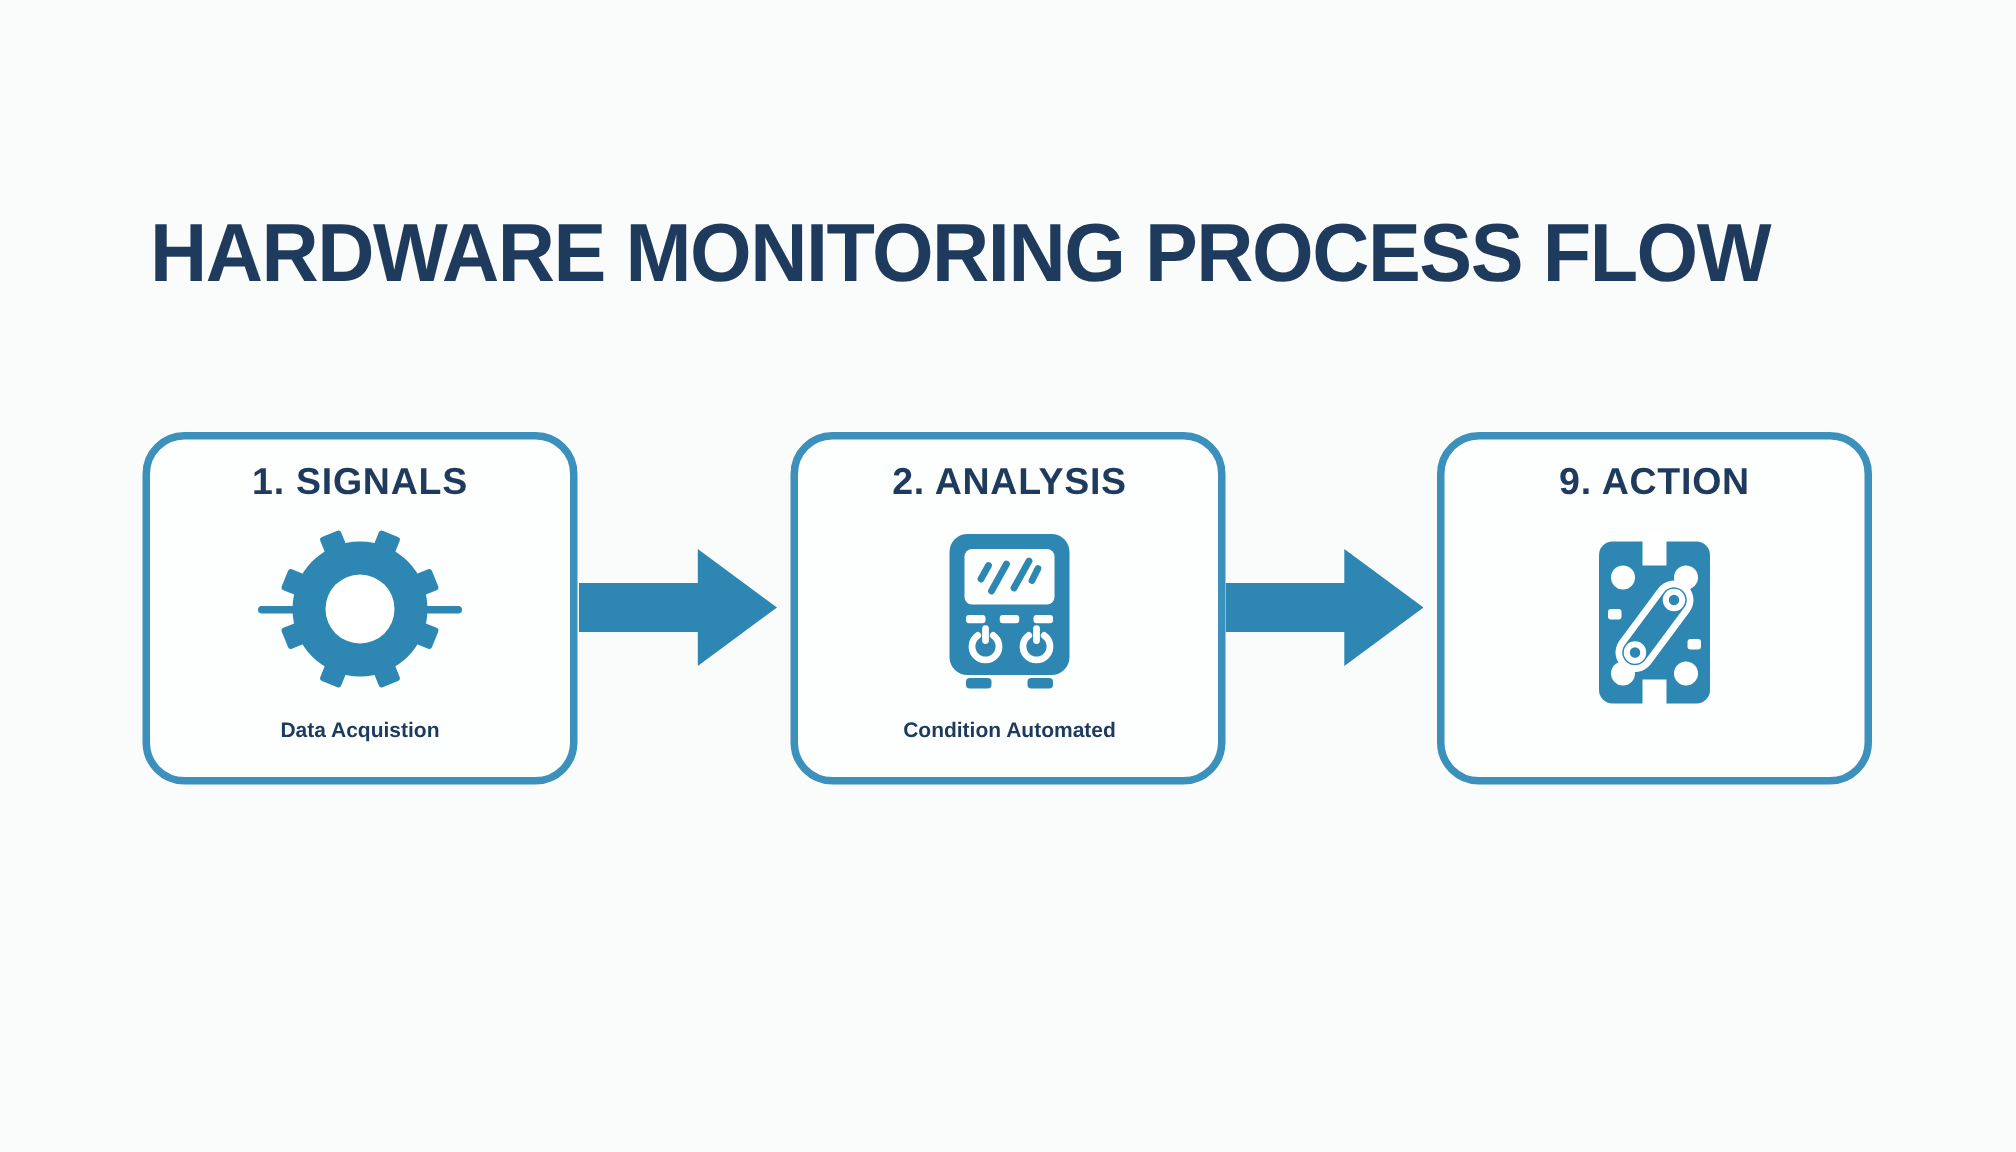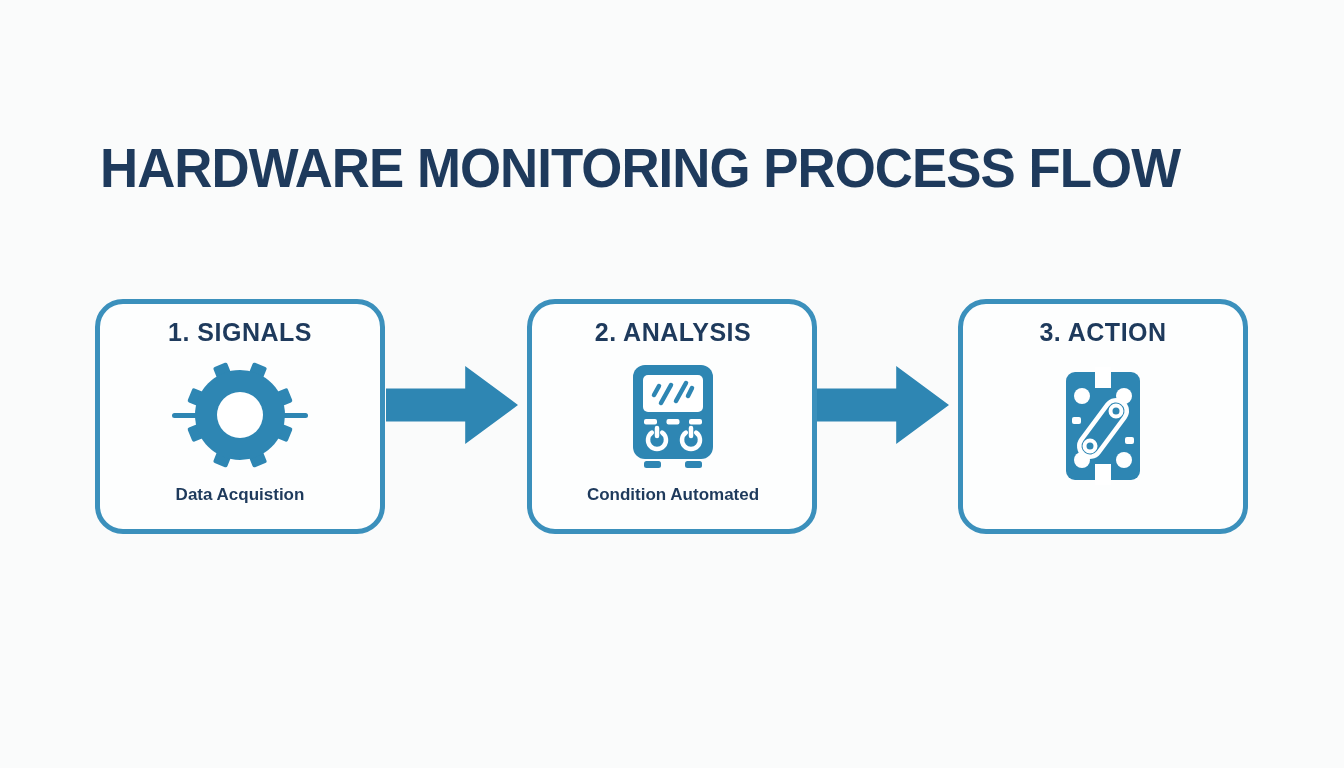--- a/index.html
+++ b/index.html
@@ -27,21 +27,21 @@
     font-weight:bold;
     letter-spacing:-1px;
     color:var(--navy);
     white-space:nowrap;
     transform:scaleX(.96);
     transform-origin:left center;
   }
 
   .step-box{
     position:absolute;
-    top:299px;
+    top:288px;
     width:290px;
     height:235px;
     background:var(--box-bg);
     border:5px solid var(--box-border);
     border-radius:28px;
     display:flex;
     flex-direction:column;
     align-items:center;
     justify-content:space-between;
     padding:14px 10px 24px 10px;
@@ -51,21 +51,21 @@
   .step-box.pos-3{left:958px;}
 
   .step-heading{
     font-size:25px;
     font-weight:bold;
     color:var(--navy);
     letter-spacing:0.5px;
     white-space:nowrap;
   }
   .step-caption{
-    font-size:17px;
+    font-size:14px;
     font-weight:bold;
     color:var(--navy);
     white-space:nowrap;
   }
   .step-icon{
     flex:1;
     display:flex;
     align-items:center;
     justify-content:center;
     color:var(--accent);
@@ -147,21 +147,21 @@
           <line x1="78" y1="71" x2="78" y2="79"></line>
         </g>
       </svg>
     </div>
     <div class="step-caption">Condition Automated</div>
   </div>
 
   <div class="flow-arrow pos-2"></div>
 
   <div class="step-box pos-3">
-    <div class="step-heading">3. ACTION</div>
+    <div class="step-heading">9. ACTION</div>
     <div class="step-icon">
       <svg width="92" height="118" viewBox="0 0 92 118" aria-hidden="true">
 
         <rect x="9" y="5" width="74" height="108" rx="9" fill="currentColor"></rect>
 
         <rect x="38" y="0" width="16" height="21" fill="#ffffff"></rect>
         <rect x="38" y="97" width="16" height="21" fill="#ffffff"></rect>
 
         <circle cx="25" cy="29" r="8" fill="#ffffff"></circle>
         <circle cx="67" cy="29" r="8" fill="#ffffff"></circle>

